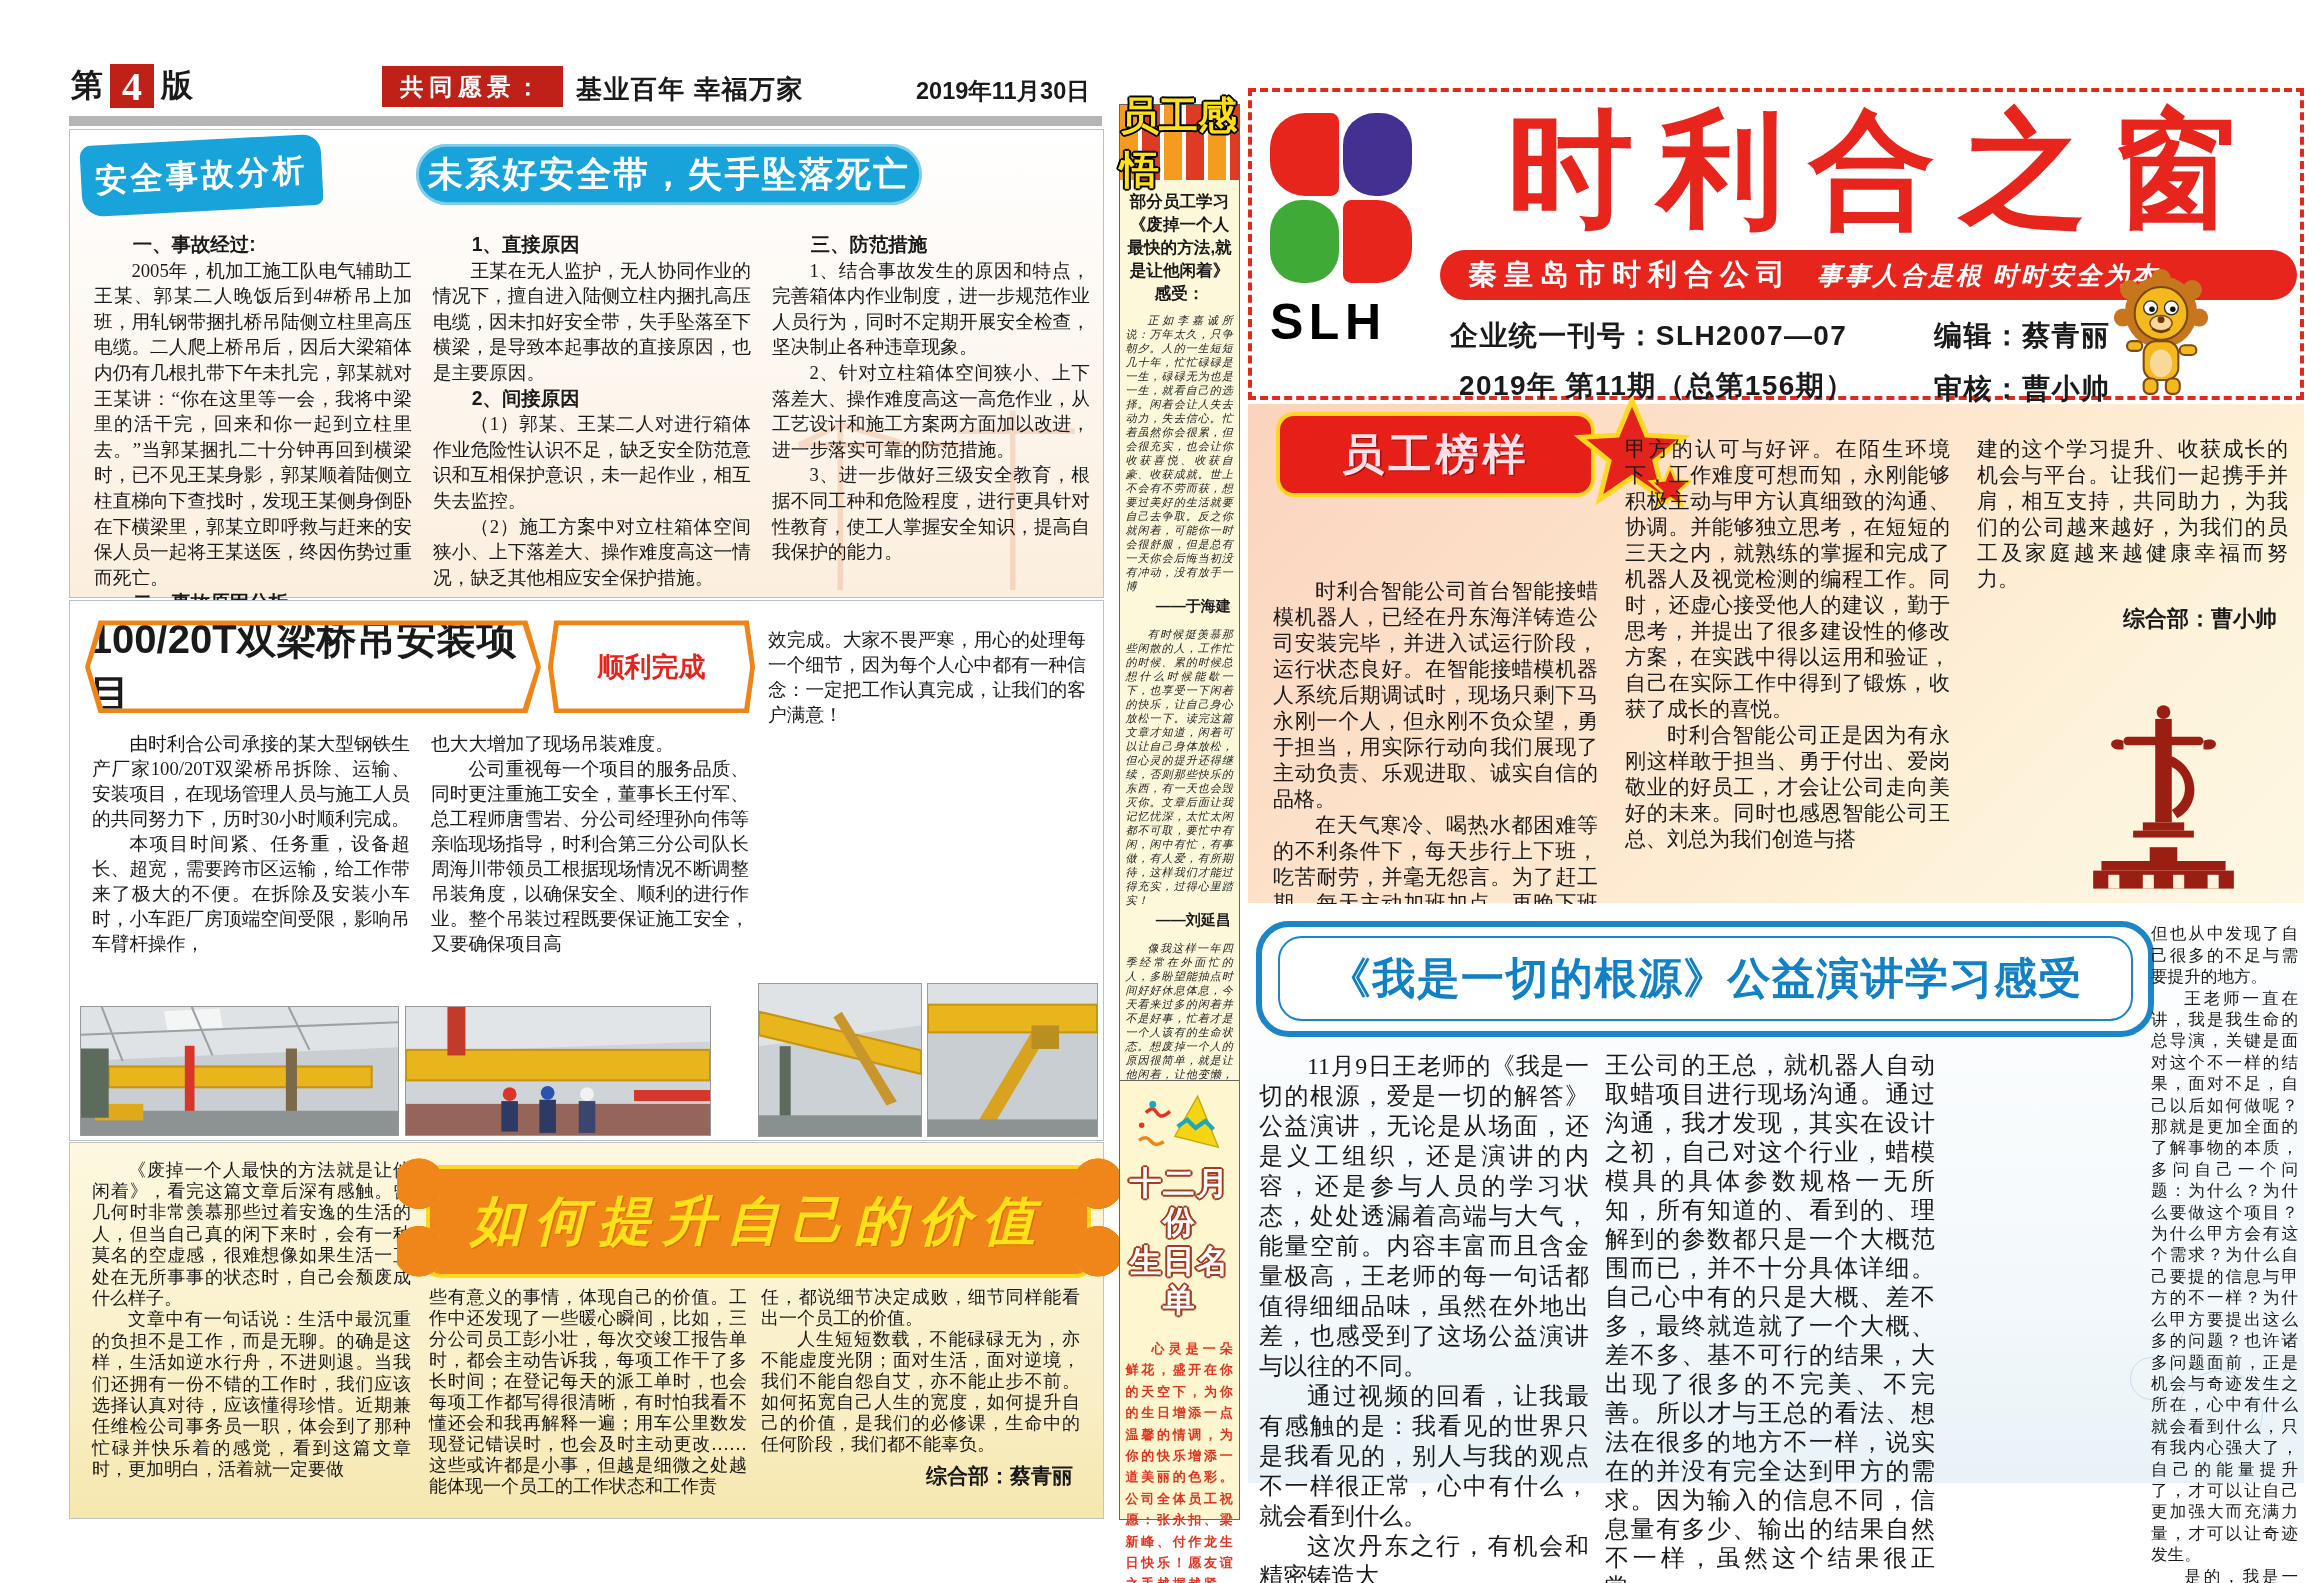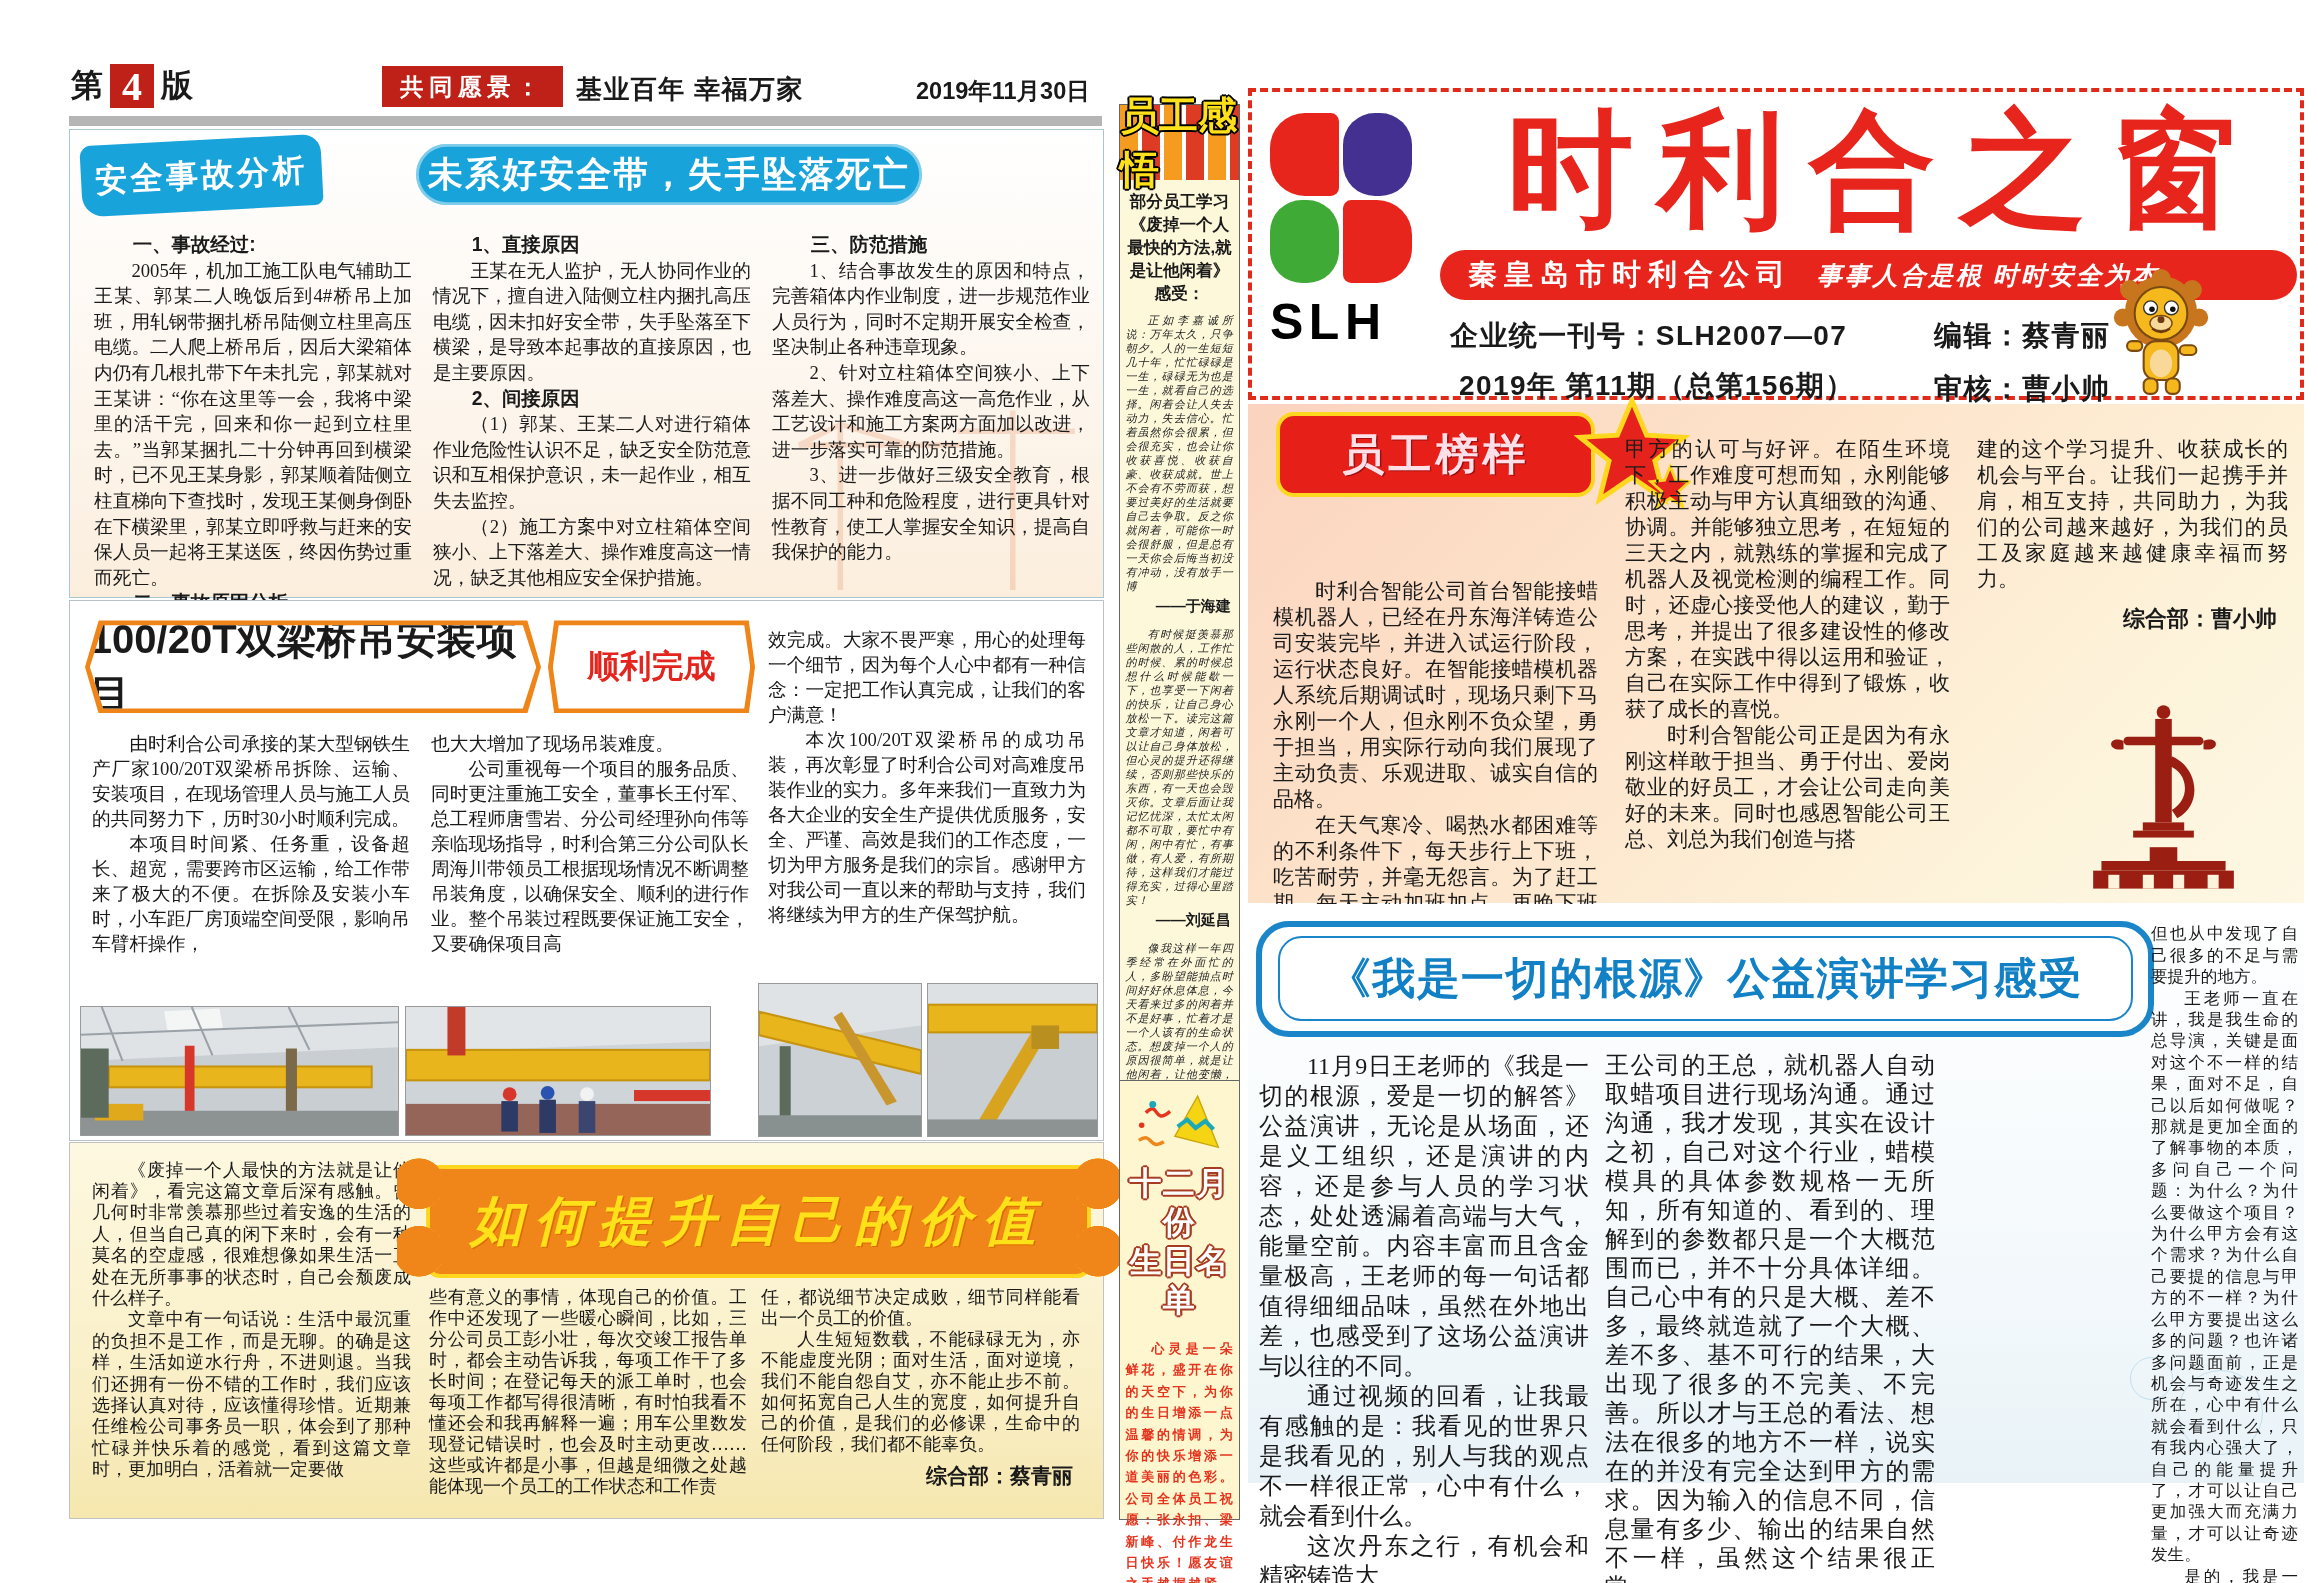--- a/index.html
+++ b/index.html
@@ -30,21 +30,21 @@
   .sec-h{font-family:"Liberation Sans","DejaVu Sans",sans-serif;font-weight:bold;font-size:19.4px;text-indent:2em;margin:0;}
   .saf-deco{position:absolute;right:28px;bottom:7px;opacity:.35;}
   
   .crane{left:69px;top:600px;width:1033px;height:539px;border:1.4px solid #b9c3c7;background:#fff;}
   .hex{position:absolute;height:93px;background:#ef8418;clip-path:polygon(3% 0,97% 0,100% 50%,97% 100%,3% 100%,0 50%);display:flex;}
   .hex-in{flex:1;margin:4.8px;background:#fff;clip-path:polygon(3% 0,97% 0,100% 50%,97% 100%,3% 100%,0 50%);
           display:flex;align-items:center;justify-content:center;}
   .hex1{left:15px;top:19.4px;width:456px;}
   .hex1 .hex-in{font-size:40px;font-weight:bold;font-family:"Liberation Sans",sans-serif;}
   .hex2{left:478px;top:19.4px;width:207px;}
-  .hex2 .hex-in{font-size:32px;font-weight:900;color:#e3251d;font-family:"Liberation Sans",sans-serif;}
+  .hex2 .hex-in{font-size:27px;font-weight:900;color:#e3251d;font-family:"Liberation Sans",sans-serif;}
   .cr-col{position:absolute;width:318px;font-size:18.7px;line-height:25px;text-align:justify;}
   .cr-c1{left:22px;top:130px;}  .cr-c2{left:361px;top:130px;}  .cr-c3{left:698px;top:26px;}
   .photo{position:absolute;border:0.7px solid #999;}
   .ph1{left:10.4px;top:405px;width:317px;height:128px;}
   .ph2{left:335px;top:405px;width:304px;height:128px;}
   .ph3{left:688px;top:382px;width:162px;height:152px;}
   .ph4{left:857px;top:382px;width:169px;height:152px;}
   .photo svg{display:block;width:100%;height:100%;}
   
   .lead{left:69px;top:1142px;width:1033px;height:375px;border:1.4px solid #c2c2c2;
@@ -188,21 +188,20 @@
     <div class="cr-col cr-c1">
         <p class="para">由时利合公司承接的某大型钢铁生产厂家100/20T双梁桥吊拆除、运输、安装项目，在现场管理人员与施工人员的共同努力下，历时30小时顺利完成。</p>
         <p class="para">本项目时间紧、任务重，设备超长、超宽，需要跨市区运输，给工作带来了极大的不便。在拆除及安装小车时，小车距厂房顶端空间受限，影响吊车臂杆操作，</p>
       </div>
     <div class="cr-col cr-c2">
         <p class="para flush">也大大增加了现场吊装难度。</p>
         <p class="para">公司重视每一个项目的服务品质、同时更注重施工安全，董事长王付军、总工程师唐雪岩、分公司经理孙向伟等亲临现场指导，时利合第三分公司队长周海川带领员工根据现场情况不断调整吊装角度，以确保安全、顺利的进行作业。整个吊装过程既要保证施工安全，又要确保项目高</p>
       </div>
     <div class="cr-col cr-c3">
         <p class="para flush">效完成。大家不畏严寒，用心的处理每一个细节，因为每个人心中都有一种信念：一定把工作认真完成，让我们的客户满意！</p>
-        <p class="para">本次100/20T双梁桥吊的成功吊装，再次彰显了时利合公司对高难度吊装作业的实力。多年来我们一直致力为各大企业的安全生产提供优质服务，安全、严谨、高效是我们的工作态度，一切为甲方服务是我们的宗旨。感谢甲方对我公司一直以来的帮助与支持，我们将继续为甲方的生产保驾护航。</p>
       </div>
 
     <figure class="photo ph1" style="margin:0;">
       <svg viewBox="0 0 458 185" preserveAspectRatio="none">
         <rect width="458" height="185" fill="#c9ced3"></rect>
         <polygon points="0,0 458,0 458,58 0,78" fill="#dfe3e6"></polygon>
         <polygon points="120,6 200,2 205,30 125,34" fill="#f4f6f6"></polygon>
         <g stroke="#9aa2a8" stroke-width="3">
             <line x1="0" y1="40" x2="458" y2="22"></line>
             <line x1="30" y1="0" x2="60" y2="78"></line>

